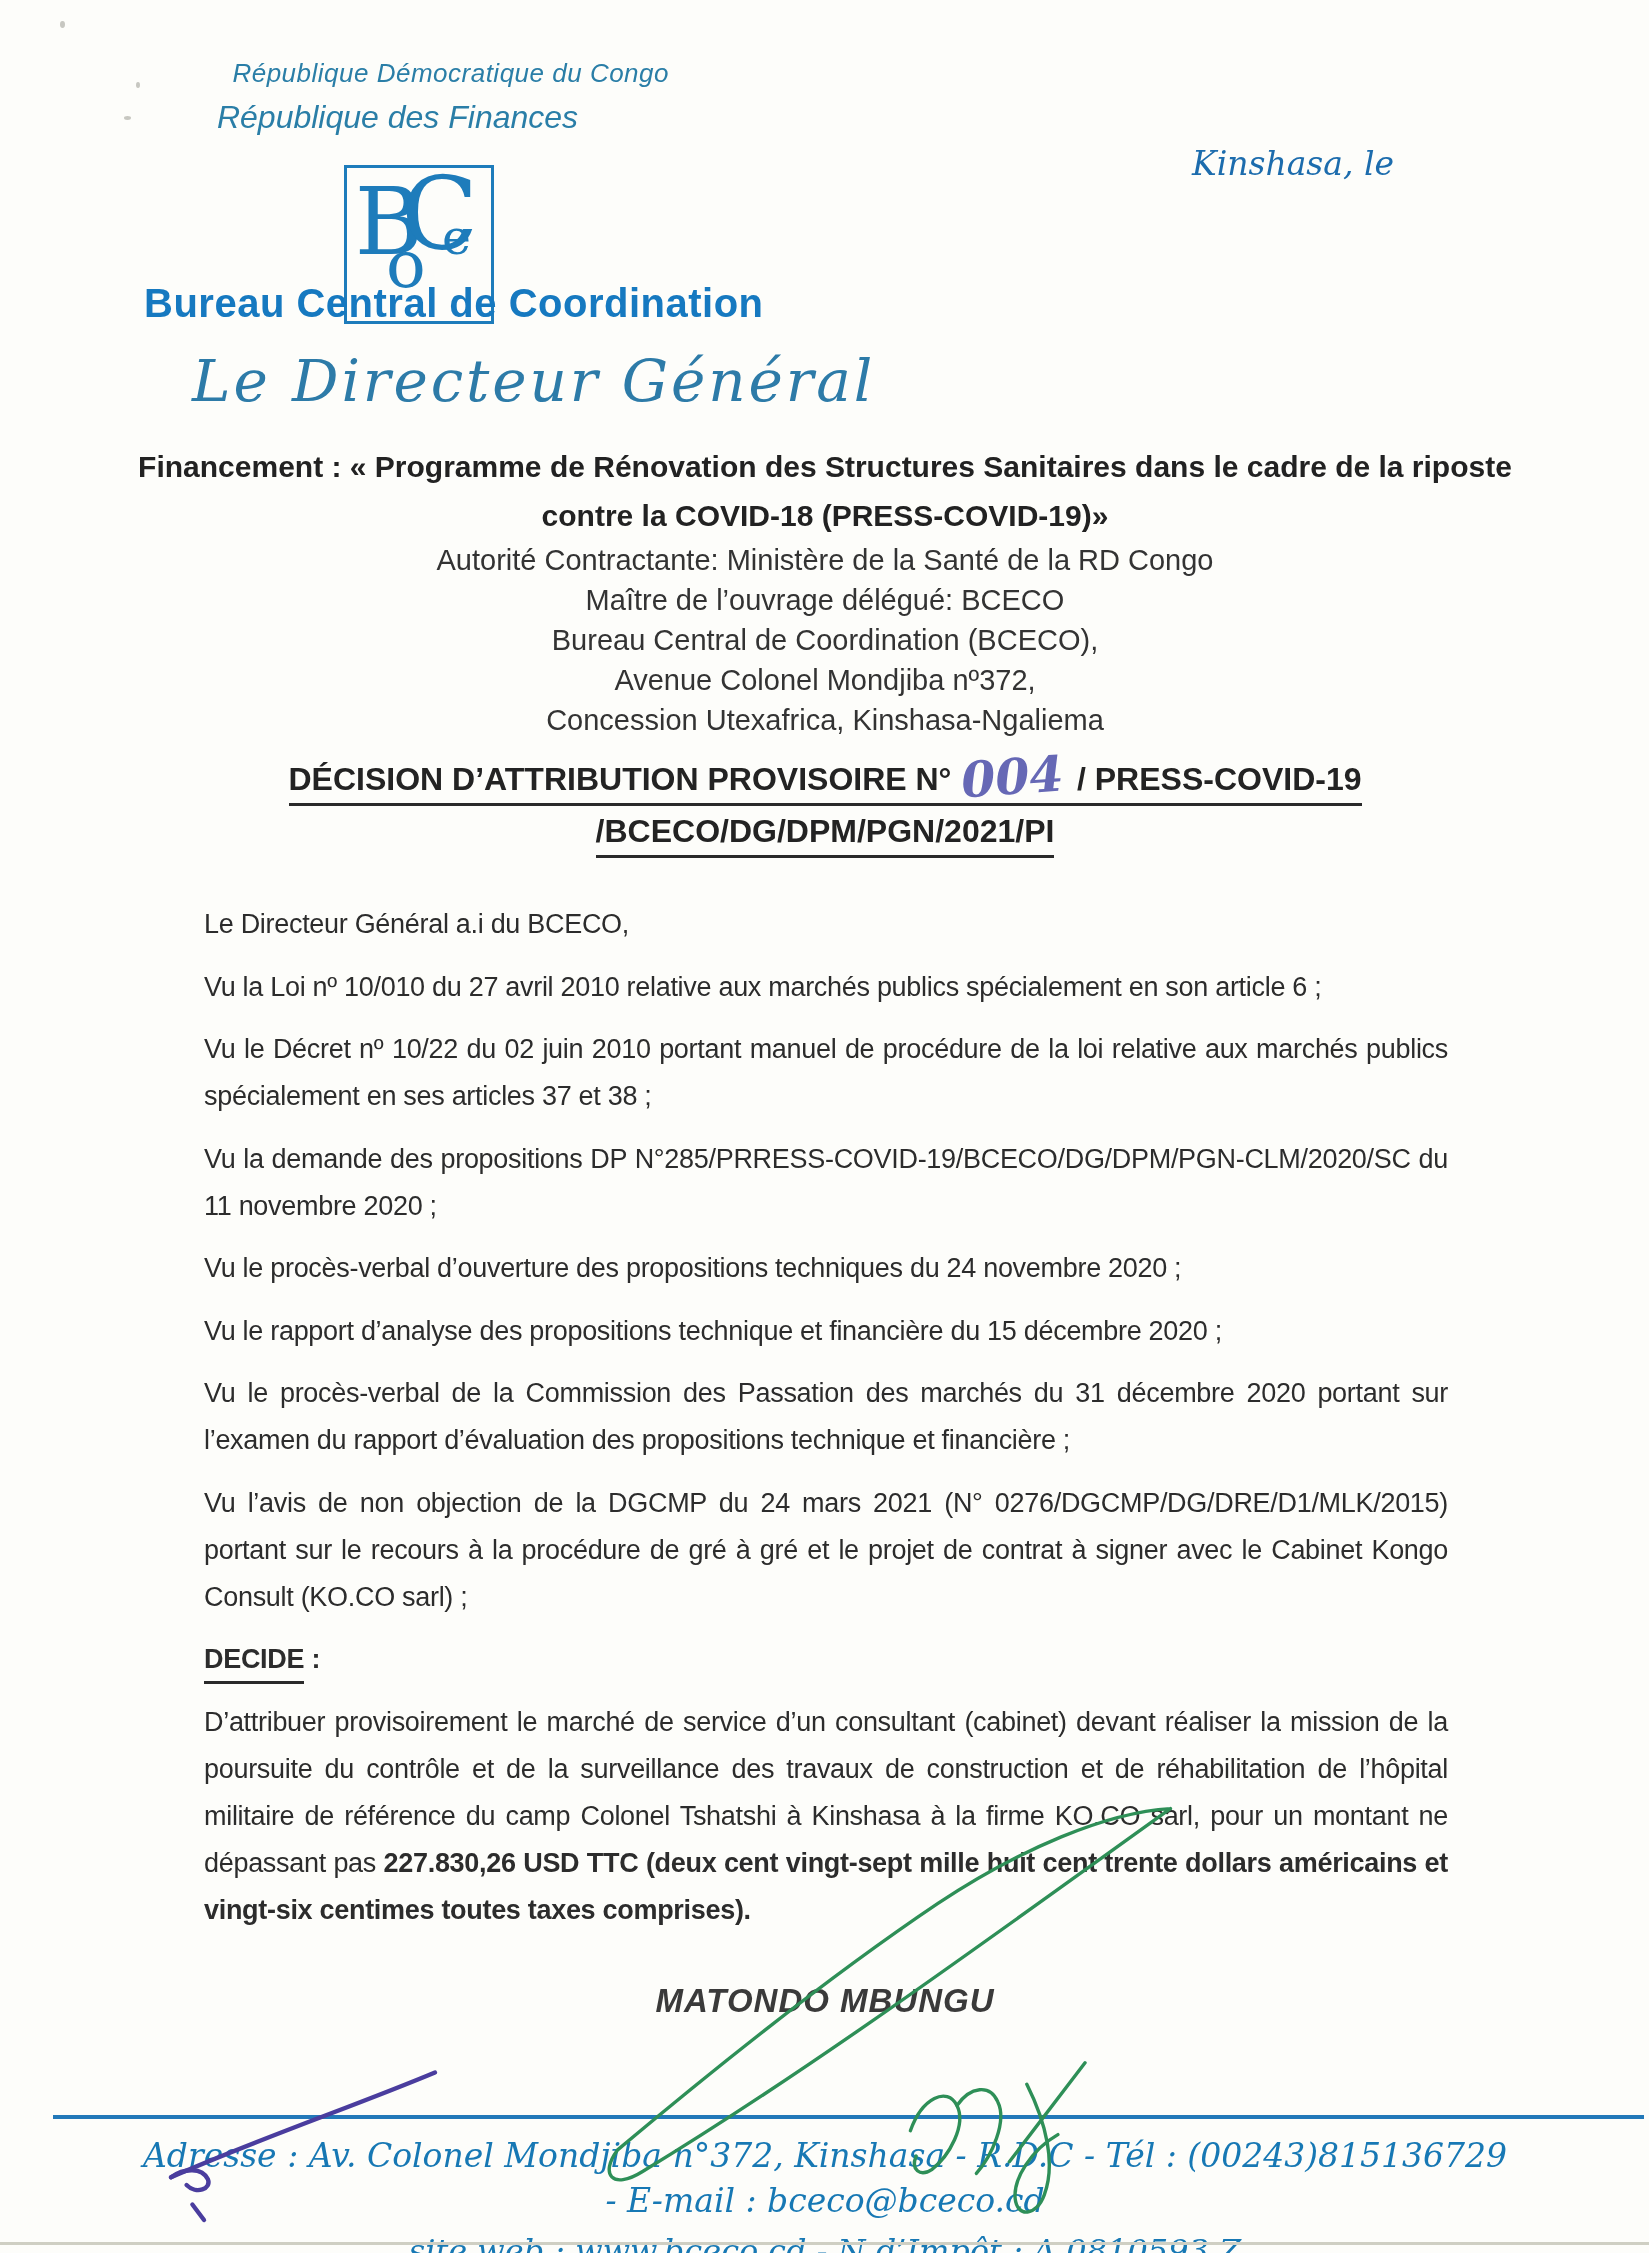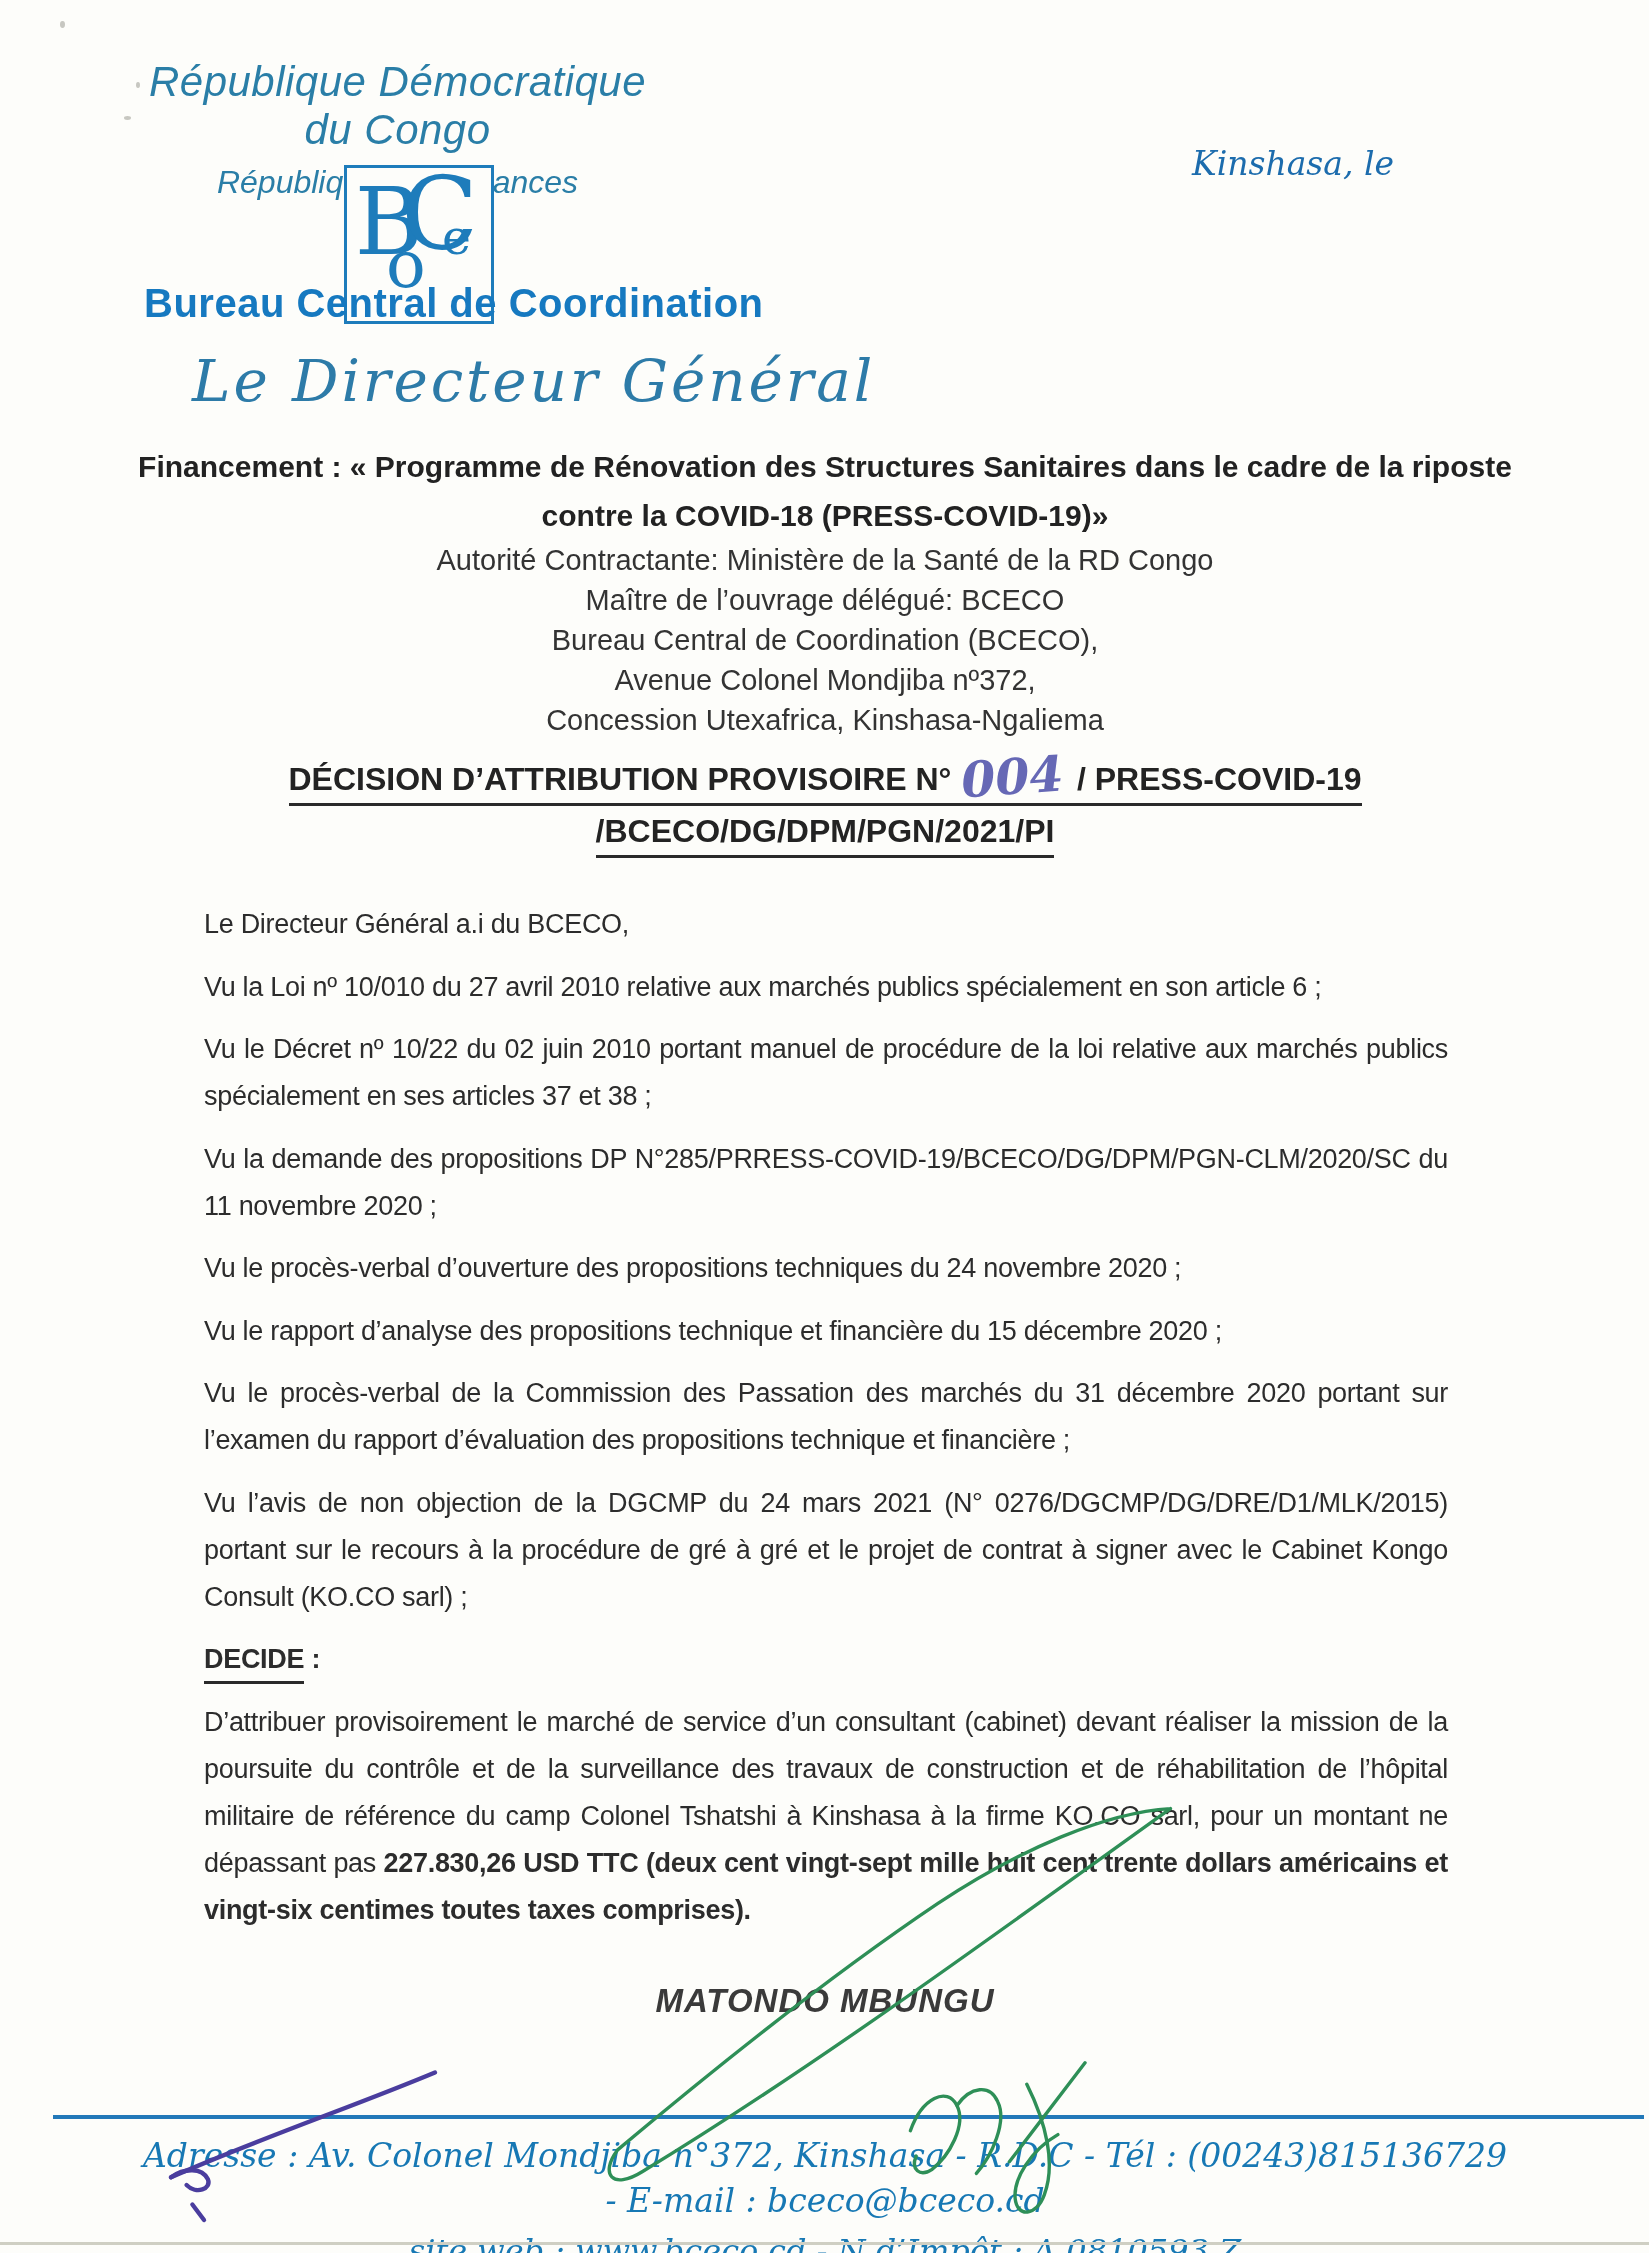--- a/index.html
+++ b/index.html
@@ -4,21 +4,21 @@
 <style>
   html,body { margin:0; padding:0; background:#e8e8e4; }
   .page {
     position:relative; width:1650px; height:2253px; margin:0 auto;
     background:#fdfdfa; overflow:hidden;
     font-family:"Liberation Sans", sans-serif; color:#2f2f2f;
   }
   
   .hdr-block { position:absolute; left:126px; top:58px; width:543px; text-align:center;
     font-style:italic; color:#2a7ea7; }
-  .hdr-country { font-size:42px; letter-spacing:0.5px; }
+  .hdr-country { font-size:26px; letter-spacing:0.5px;text-align:right; }
   .hdr-ministry { font-size:32px; margin-top:9.7px; }
   .kinshasa { position:absolute; left:1192px; top:144px;
     font-family:"DejaVu Serif", serif; font-style:italic;
     font-size:33px; color:#1c6cad; }
   
   .logo { position:absolute; left:344px; top:165px; width:144px; height:153px;
     border:3.9px solid #1e7cbb; background:#fdfdfa; }
   .logo span { position:absolute; font-family:"DejaVu Serif", serif; color:#1e7cbb; line-height:1; }
   .logo .l-b { left:7.8px;  top:7.8px;   font-size:93px; }
   .logo .l-c { left:54px; top:-3.9px;  font-size:101px; }

